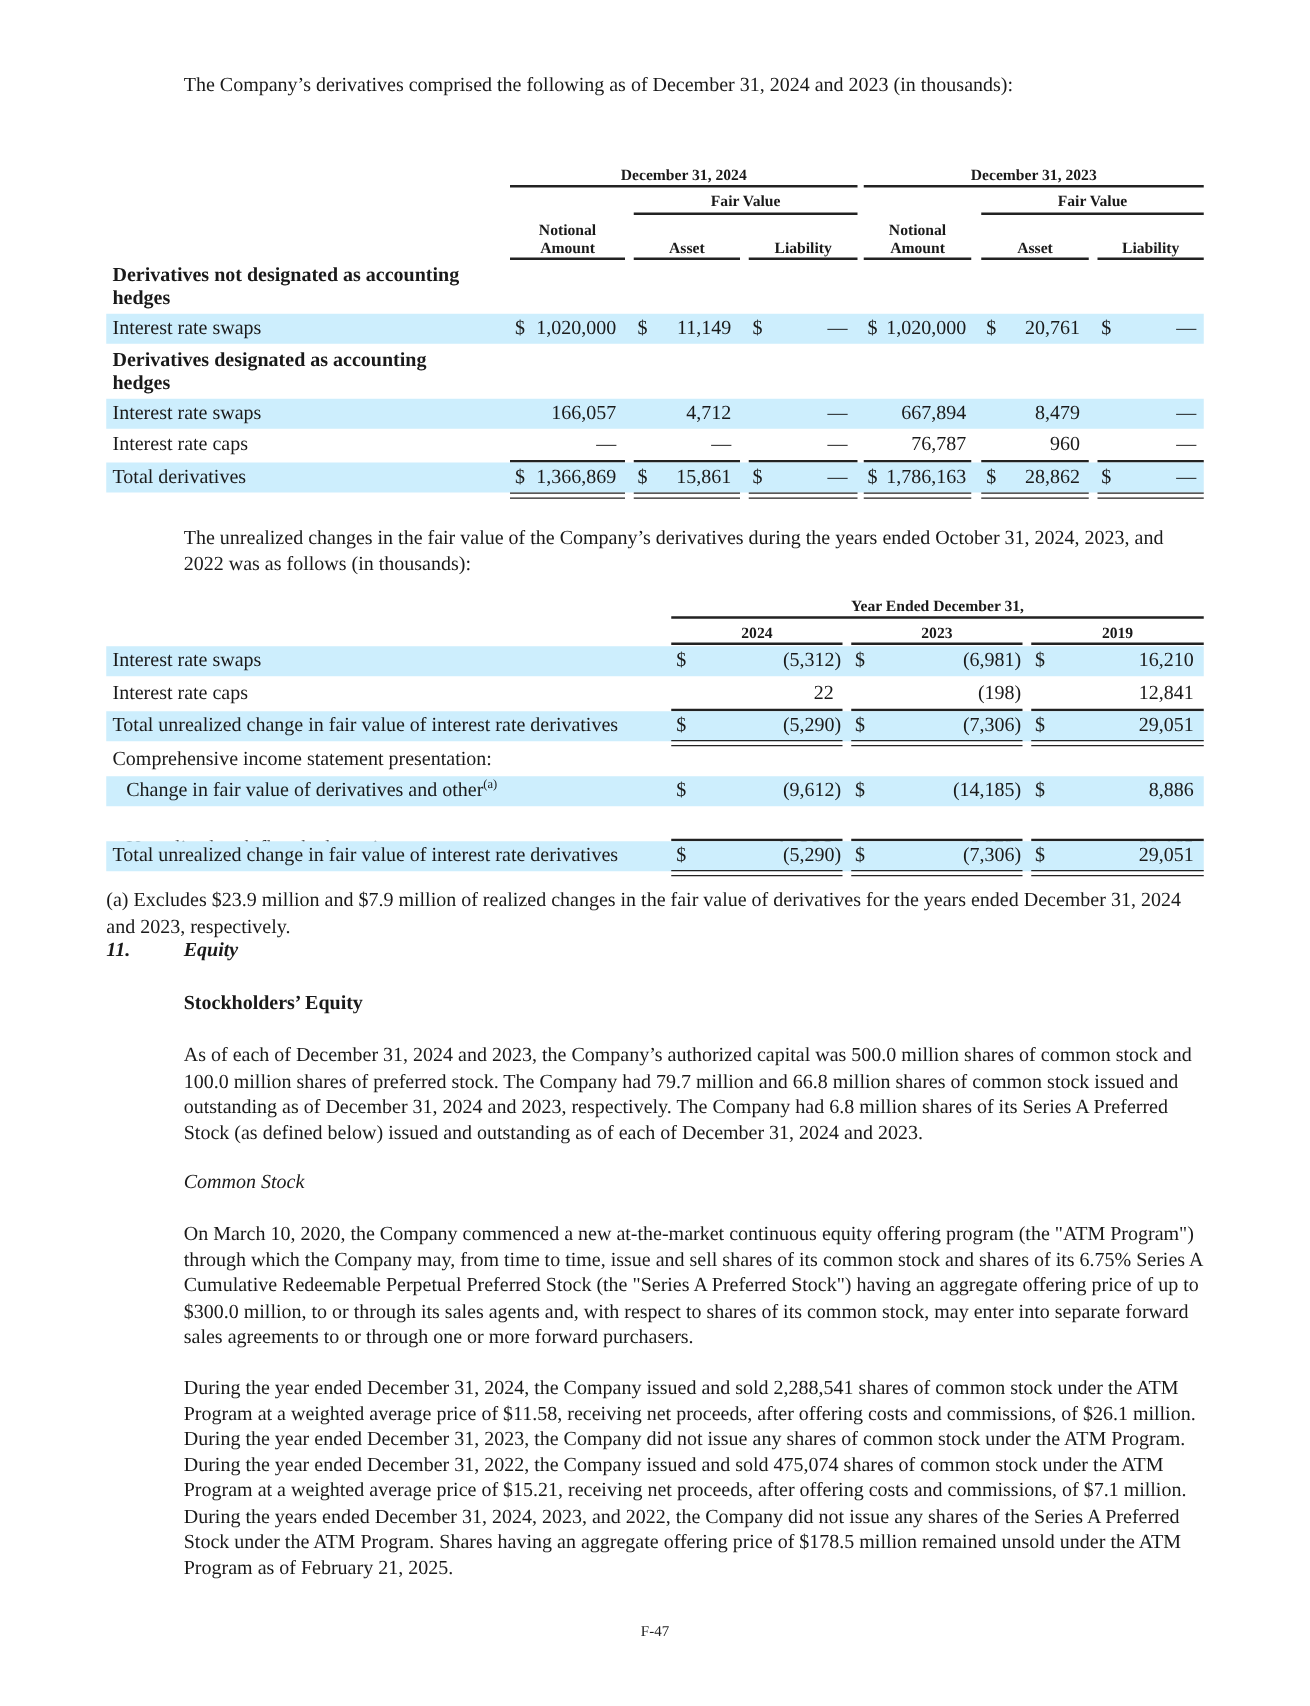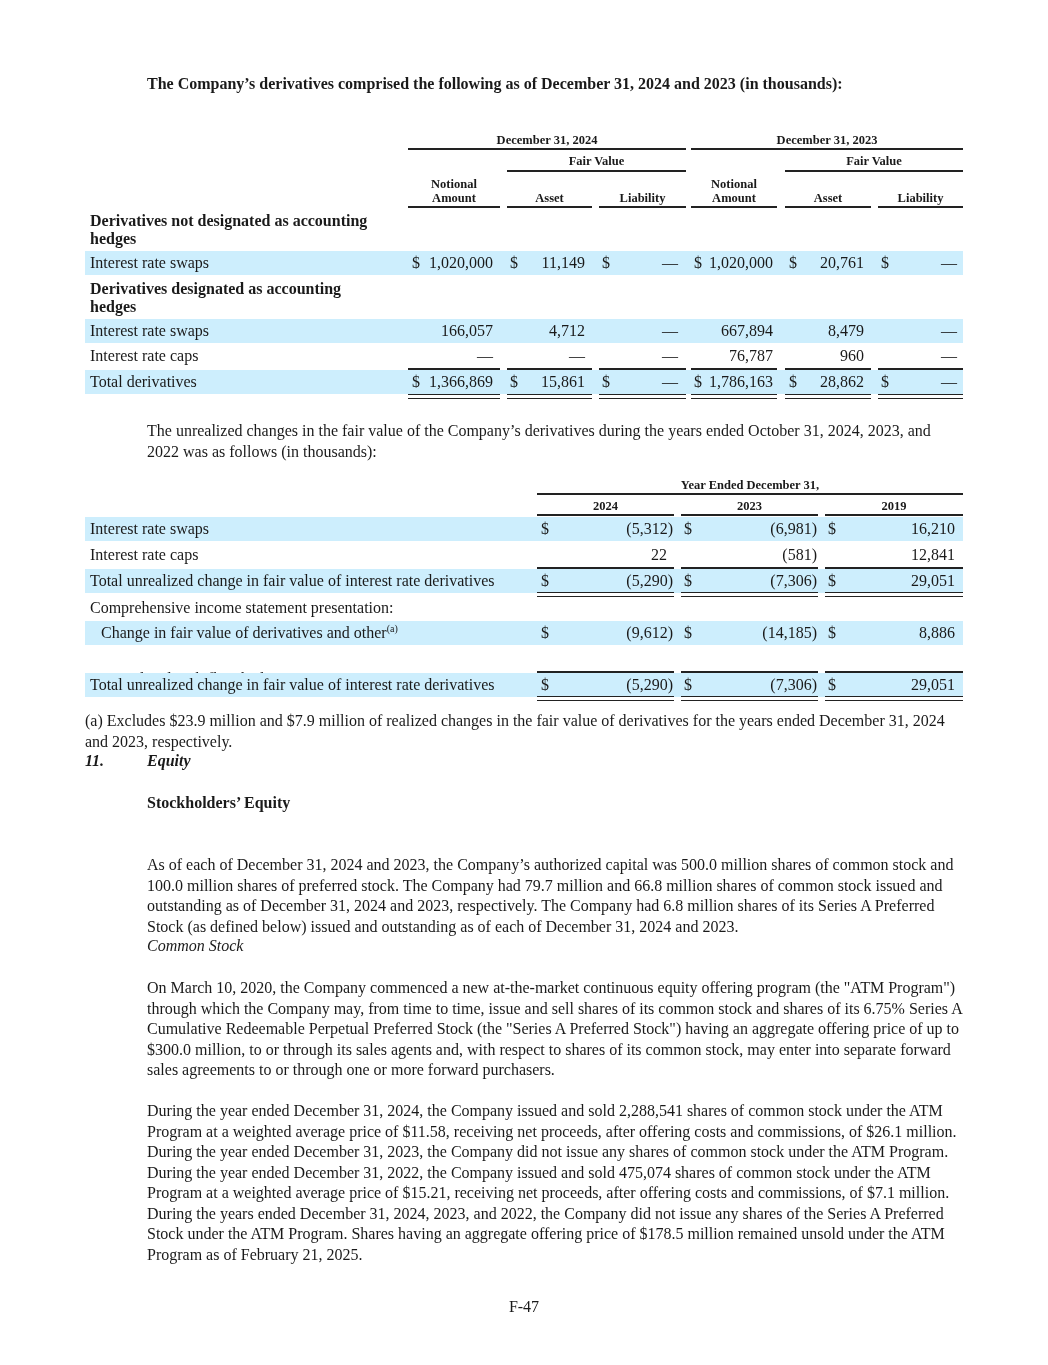--- a/index.html
+++ b/index.html
@@ -2,44 +2,44 @@
 <html><head>
 <meta charset="utf-8">
 <style>
   html, body { margin: 0; padding: 0; background: #ffffff; }
   body {
     width: 1048px; height: 1365px; position: relative; overflow: hidden;
     font-family: "Liberation Serif", "DejaVu Serif", serif;
     color: #1a1a1a; font-size: 16px;
   }
   .para { position: absolute; left: 147px; width: 818px; font-size: 16px; line-height: 20.5px; margin: 0; }
-  .intro1 { top: 74px; font-weight: bold; }
+  .intro1 { top: 59px; }
   
   .t1 { position: absolute; left: 85px; top: 130px; width: 878px; }
   .hdr { position: absolute; font-weight: bold; font-size: 12.5px; text-align: center; line-height: 14px; }
   .rule { position: absolute; height: 2px; background: #222; }
   .rule-thin { position: absolute; height: 1.5px; background: #222; }
   .row { position: absolute; left: 0; width: 878px; height: 24px; }
   .row.hl { background: #cdeefd; }
   .lbl { position: absolute; left: 5px; top: 3px; font-size: 16px; line-height: 18px; white-space: nowrap; }
   .sect { position: absolute; left: 5px; font-weight: bold; font-size: 16px; line-height: 18px; }
   .cell { position: absolute; top: 3px; font-size: 16px; line-height: 18px; text-align: right; white-space: nowrap; }
   .dol { position: absolute; top: 3px; font-size: 16px; line-height: 18px; }
   .dbl { position: absolute; height: 5px; border-top: 1.5px solid #222; border-bottom: 1.5px solid #222; box-sizing: border-box; }
   
   .t2 { position: absolute; left: 85px; top: 475px; width: 878px; }
   .footnote { position: absolute; left: 85px; top: 711px; width: 880px; font-size: 16px; line-height: 20.5px; margin: 0; }
   .sec-num { position: absolute; left: 85px; top: 752px; font-weight: bold; font-style: italic; font-size: 16px; }
   .sec-title { position: absolute; left: 147px; top: 752px; font-weight: bold; font-style: italic; font-size: 16px; }
   .subhead { position: absolute; left: 147px; top: 794px; font-weight: bold; font-size: 16px; }
   .ital { position: absolute; left: 147px; top: 937px; font-style: italic; font-size: 16px; }
-  .p-cap { top: 835px; margin-top: 20px; }
+  .p-cap { top: 835px; }
   .p-atm { top: 978px; }
   .p-year { top: 1101px; }
-  .pagenum { position: absolute; left: 0; width: 1048px; top: 1298px; text-align: center; font-size: 16px; }
+  .pagenum { position: absolute; left: 0; width: 1048px; top: 1298px; text-align: center; font-size: 12px; }
   sup { font-size: 10px; line-height: 0; }
 </style>
 </head>
 <body>
 
 <p class="para intro1">The Company’s derivatives comprised the following as of December 31, 2024 and 2023 (in thousands):</p>
 
 <div class="t1">
 
   <div class="hdr" style="left:323px;width:278px;top:3px;">December 31, 2024</div>
@@ -159,21 +159,21 @@
     <span class="cell" style="right:290px;">(5,312)</span>
     <span class="dol" style="left:599px;">$</span>
     <span class="cell" style="right:146px;">(6,981)</span>
     <span class="dol" style="left:743px;">$</span>
     <span class="cell" style="right:8px;text-align:right;">16,210</span>
   </div>
 
   <div class="row" style="top:68px;">
     <span class="lbl">Interest rate caps</span>
     <span class="cell" style="right:296px;text-align:right;">22</span>
-    <span class="cell" style="right:146px;">(581)</span>
+    <span class="cell" style="right:146px;">(198)</span>
     <span class="cell" style="right:8px;">12,841</span>
   </div>
   <div class="rule-thin" style="left:452px;width:137px;top:92px;"></div>
   <div class="rule-thin" style="left:596px;width:137px;top:92px;"></div>
   <div class="rule-thin" style="left:740px;width:138px;top:92px;"></div>
 
   <div class="row hl" style="top:94px;">
     <span class="lbl">Total unrealized change in fair value of interest rate derivatives</span>
     <span class="dol" style="left:456px;">$</span>
     <span class="cell" style="right:290px;">(5,290)</span>

